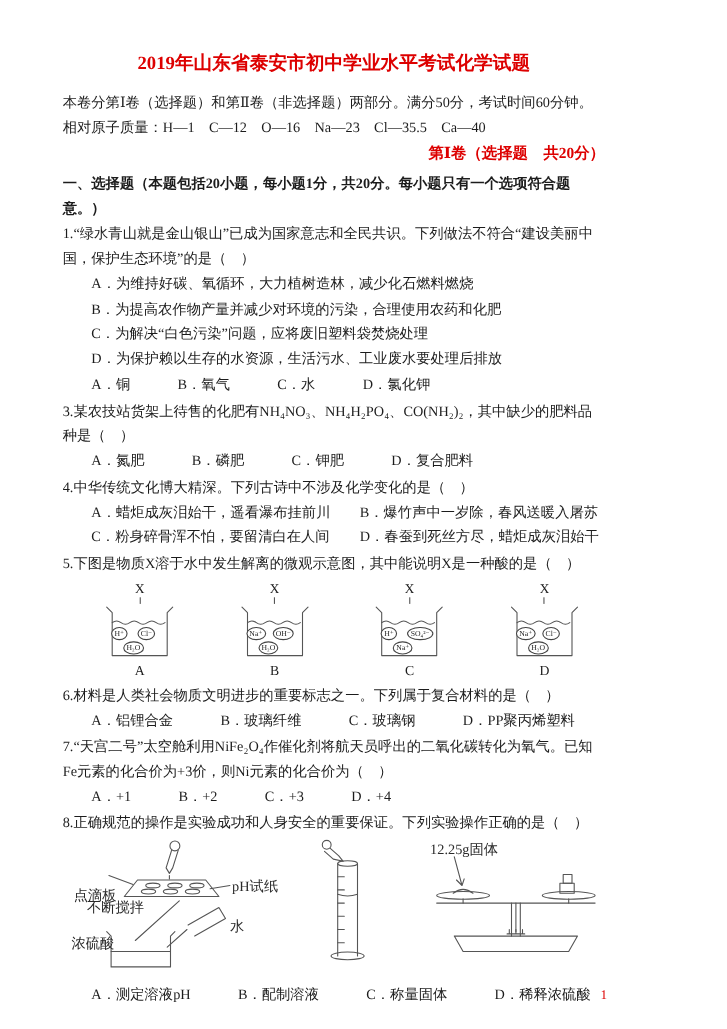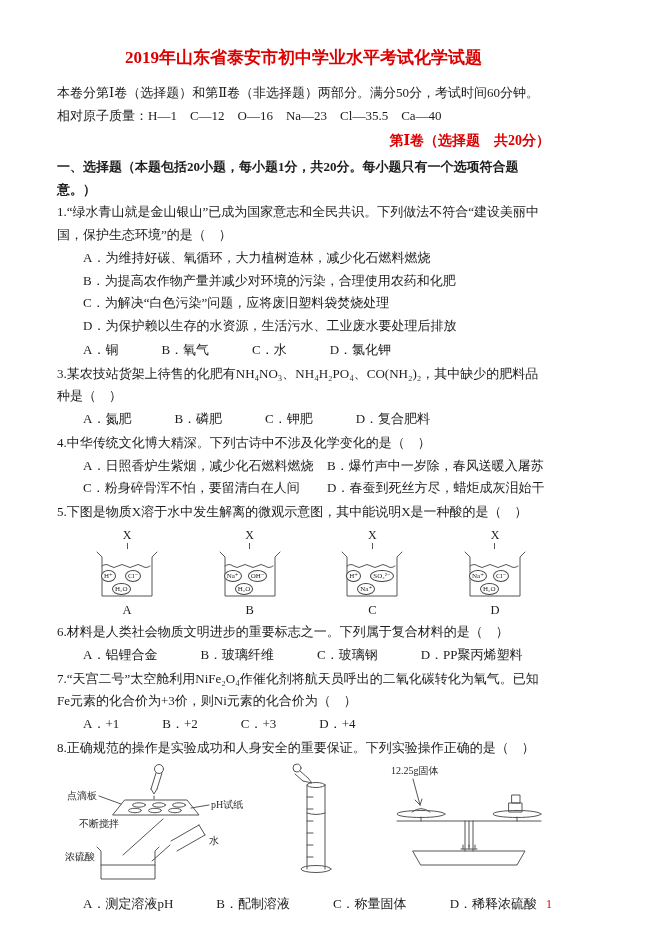--- a/index.html
+++ b/index.html
@@ -43,21 +43,21 @@
     font-size:7px;line-height:1.15;padding:1px 2px;background:#fff;white-space:nowrap;
   }
   .ion.i0{left:6px;top:20px;}
   .ion.i1{left:30px;top:20px;}
   .ion.i2{left:17px;top:33px;}
   .beaker-letter{font-size:12.5px;margin-top:3px;}
   
   .q8-panel{position:relative;width:520px;height:128px;margin:3px 0 2px 8px;}
   .q8-panel svg{position:absolute;inset:0;width:100%;height:100%;}
   .fig-label{
-    position:absolute;font-size:10px;color:#2a2a2a;line-height:1.15;white-space:nowrap;
+    position:absolute;font-size:13px;color:#2a2a2a;line-height:1.15;white-space:nowrap;
   }
   .page-number{
     position:absolute;right:55px;bottom:20px;color:var(--accent);font-size:12px;
   }
 </style>
 </head>
 <body>
 
 <div class="page">
 
@@ -92,21 +92,21 @@
       <span>A．氮肥</span>
       <span>B．磷肥</span>
       <span>C．钾肥</span>
       <span>D．复合肥料</span>
     </div>
   </div>
 
   <div class="q">
     <div class="line">4.中华传统文化博大精深。下列古诗中不涉及化学变化的是（　）</div>
     <div class="opts-grid">
-      <span>A．日照香炉生紫烟，减少化石燃料燃烧</span>
+      <span>A．蜡炬成灰泪始干，遥看瀑布挂前川</span>
       <span>B．爆竹声中一岁除，春风送暖入屠苏</span>
       <span>C．粉身碎骨浑不怕，要留清白在人间</span>
       <span>D．春蚕到死丝方尽，蜡炬成灰泪始干</span>
     </div>
   </div>
 
   <div class="q">
     <div class="line">5.下图是物质X溶于水中发生解离的微观示意图，其中能说明X是一种酸的是（　）</div>
     <div class="diagram-row">
 
@@ -240,21 +240,21 @@
           <path class="st" d="M452 54 L452 58"></path>
           <rect class="st" x="444" y="40" width="13" height="9"></rect>
           <rect class="st" x="447" y="32" width="8" height="8"></rect>
           <path class="st" d="M332 58 L476 58"></path>
           <path class="st" d="M400 58 L400 88 M408 58 L408 88"></path>
           <path class="st" d="M404 58 L404 84"></path>
           <path class="st" d="M396 86 L412 86 M398 82 L398 86 M404 82 L404 86 M410 82 L410 86"></path>
           <path class="st" d="M348 88 L460 88 L452 102 L356 102 Z"></path>
         </g>
       </svg>
-      <span class="fig-label" style="left:2px;top:27px">点滴板</span>
+      <span class="fig-label" style="left:2px;top:44px">点滴板</span>
       <span class="fig-label" style="left:146px;top:36px">pH试纸</span>
       <span class="fig-label" style="left:14px;top:55px">不断搅拌</span>
       <span class="fig-label" style="left:144px;top:72px">水</span>
       <span class="fig-label" style="left:0px;top:88px">浓硫酸</span>
       <span class="fig-label" style="left:326px;top:2px">12.25g固体</span>
     </div>
 
     <div class="opts-inline">
       <span>A．测定溶液pH</span>
       <span>B．配制溶液</span>

